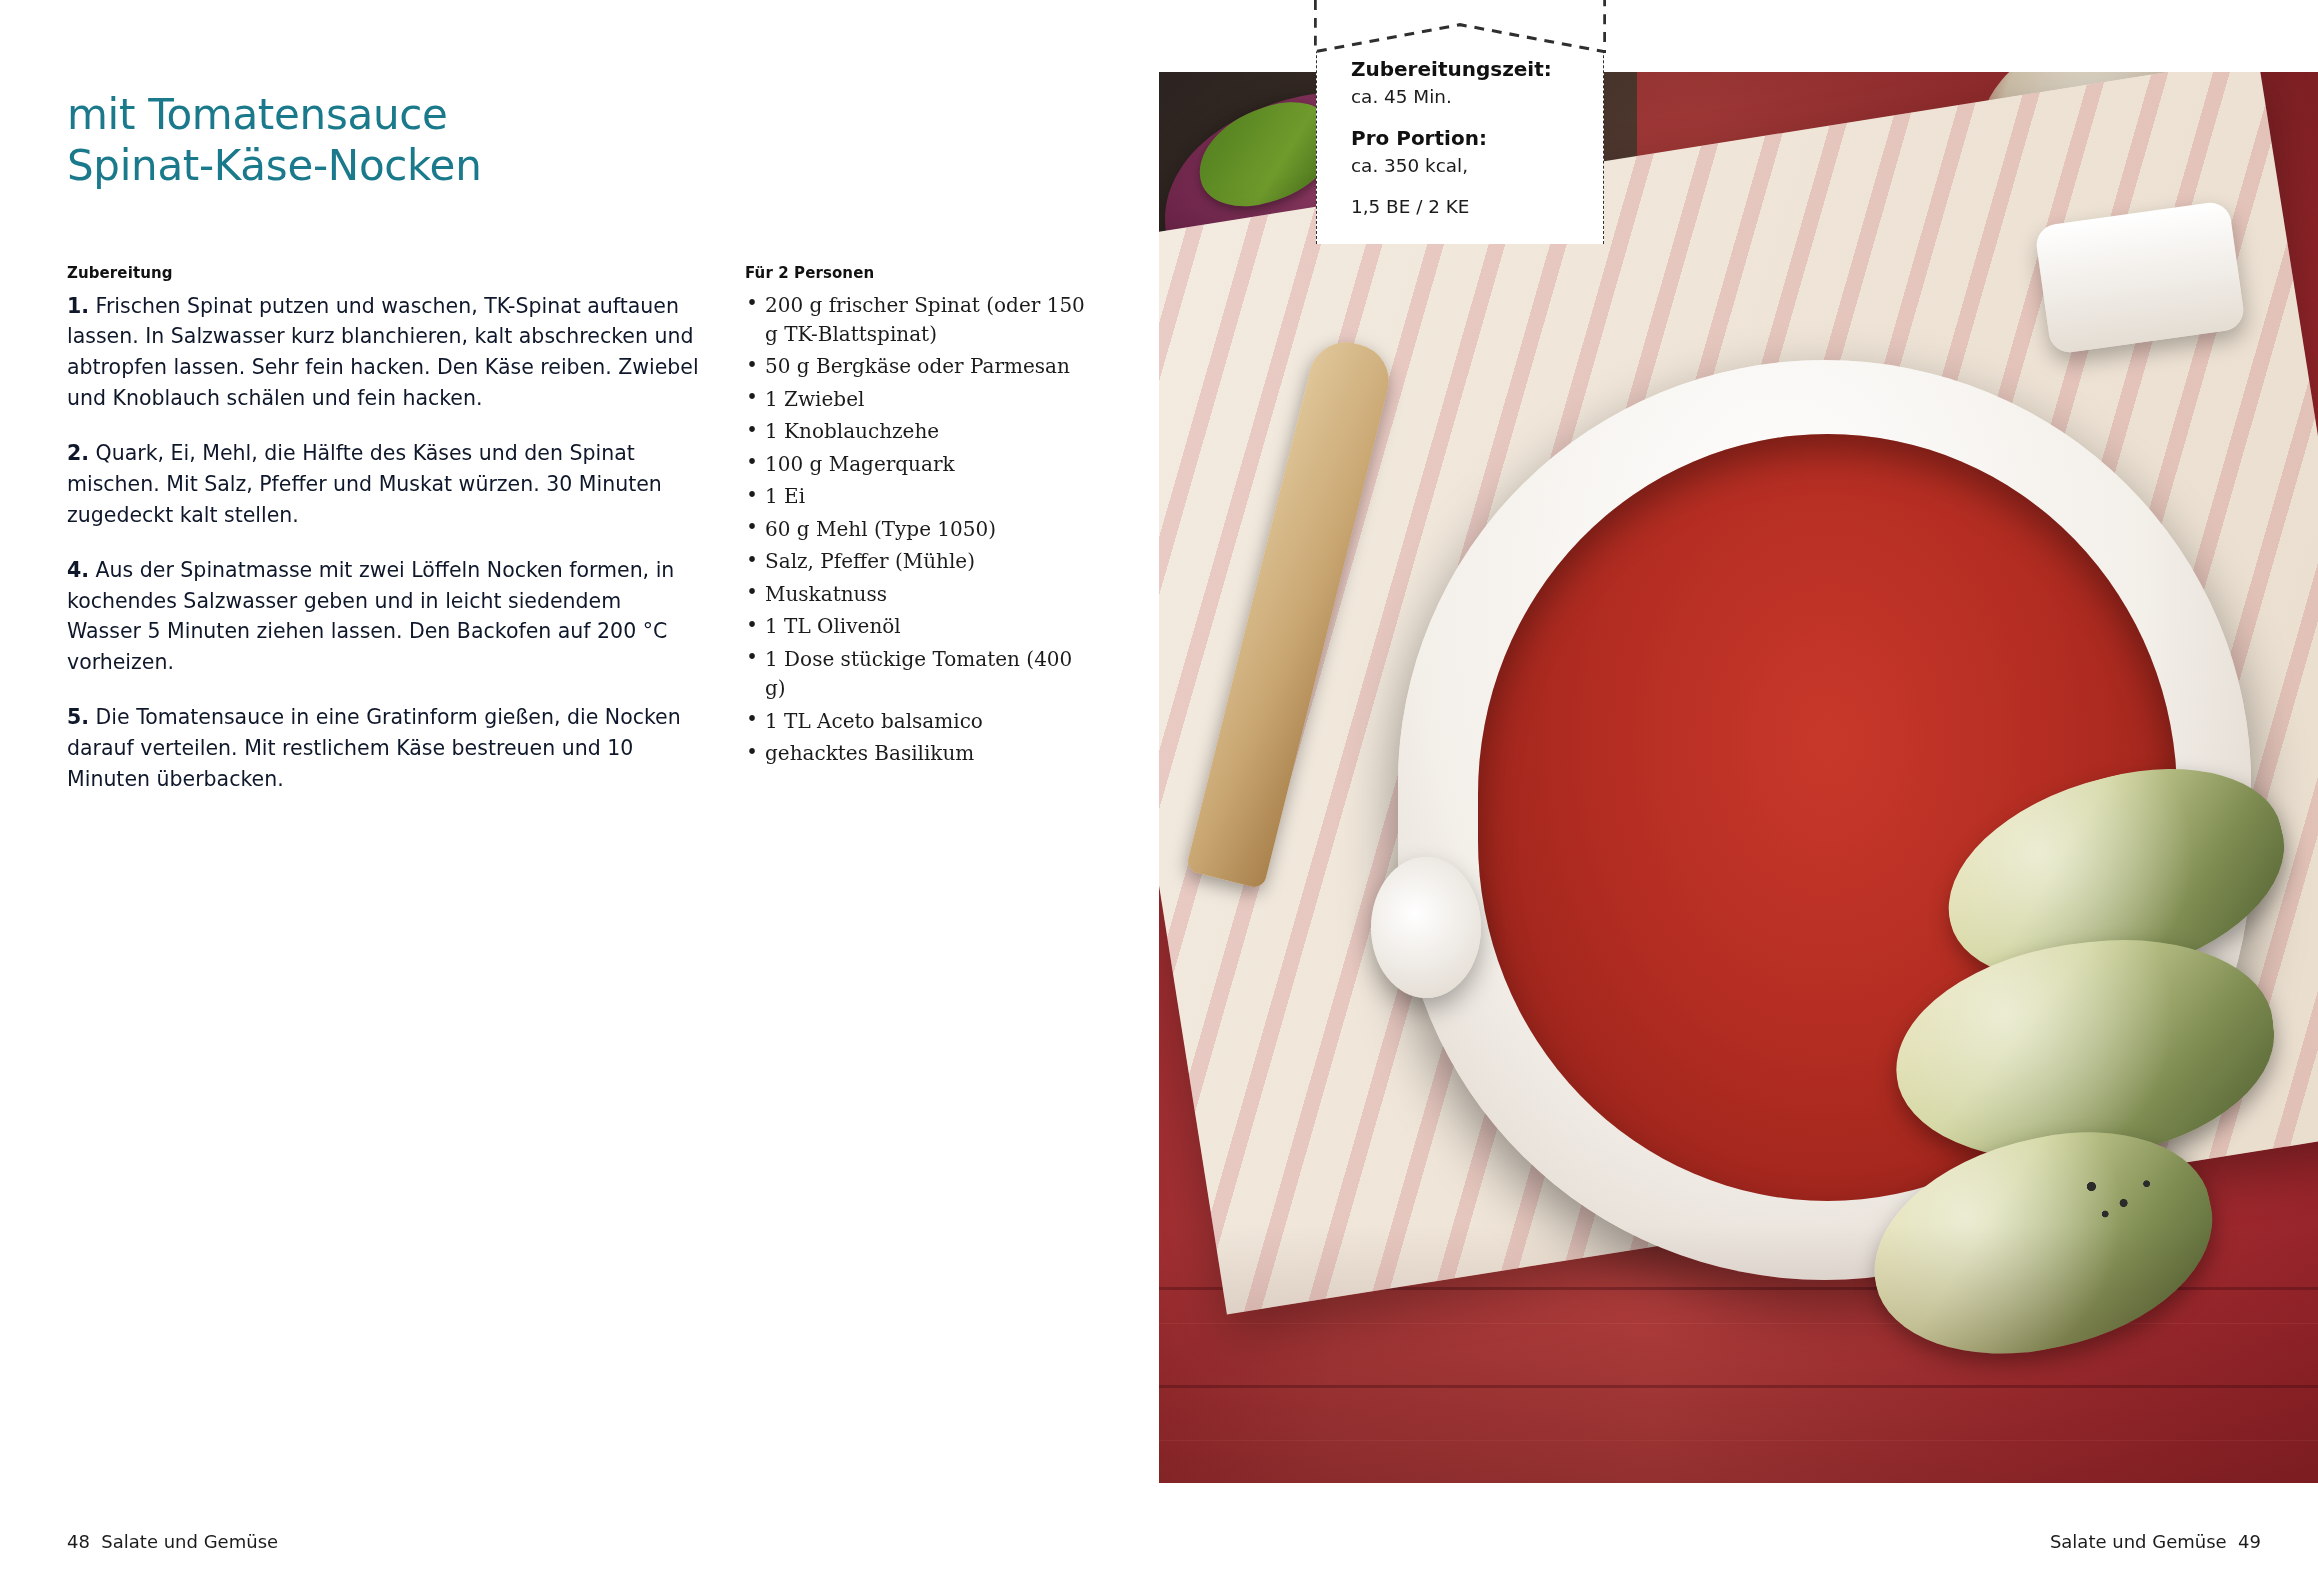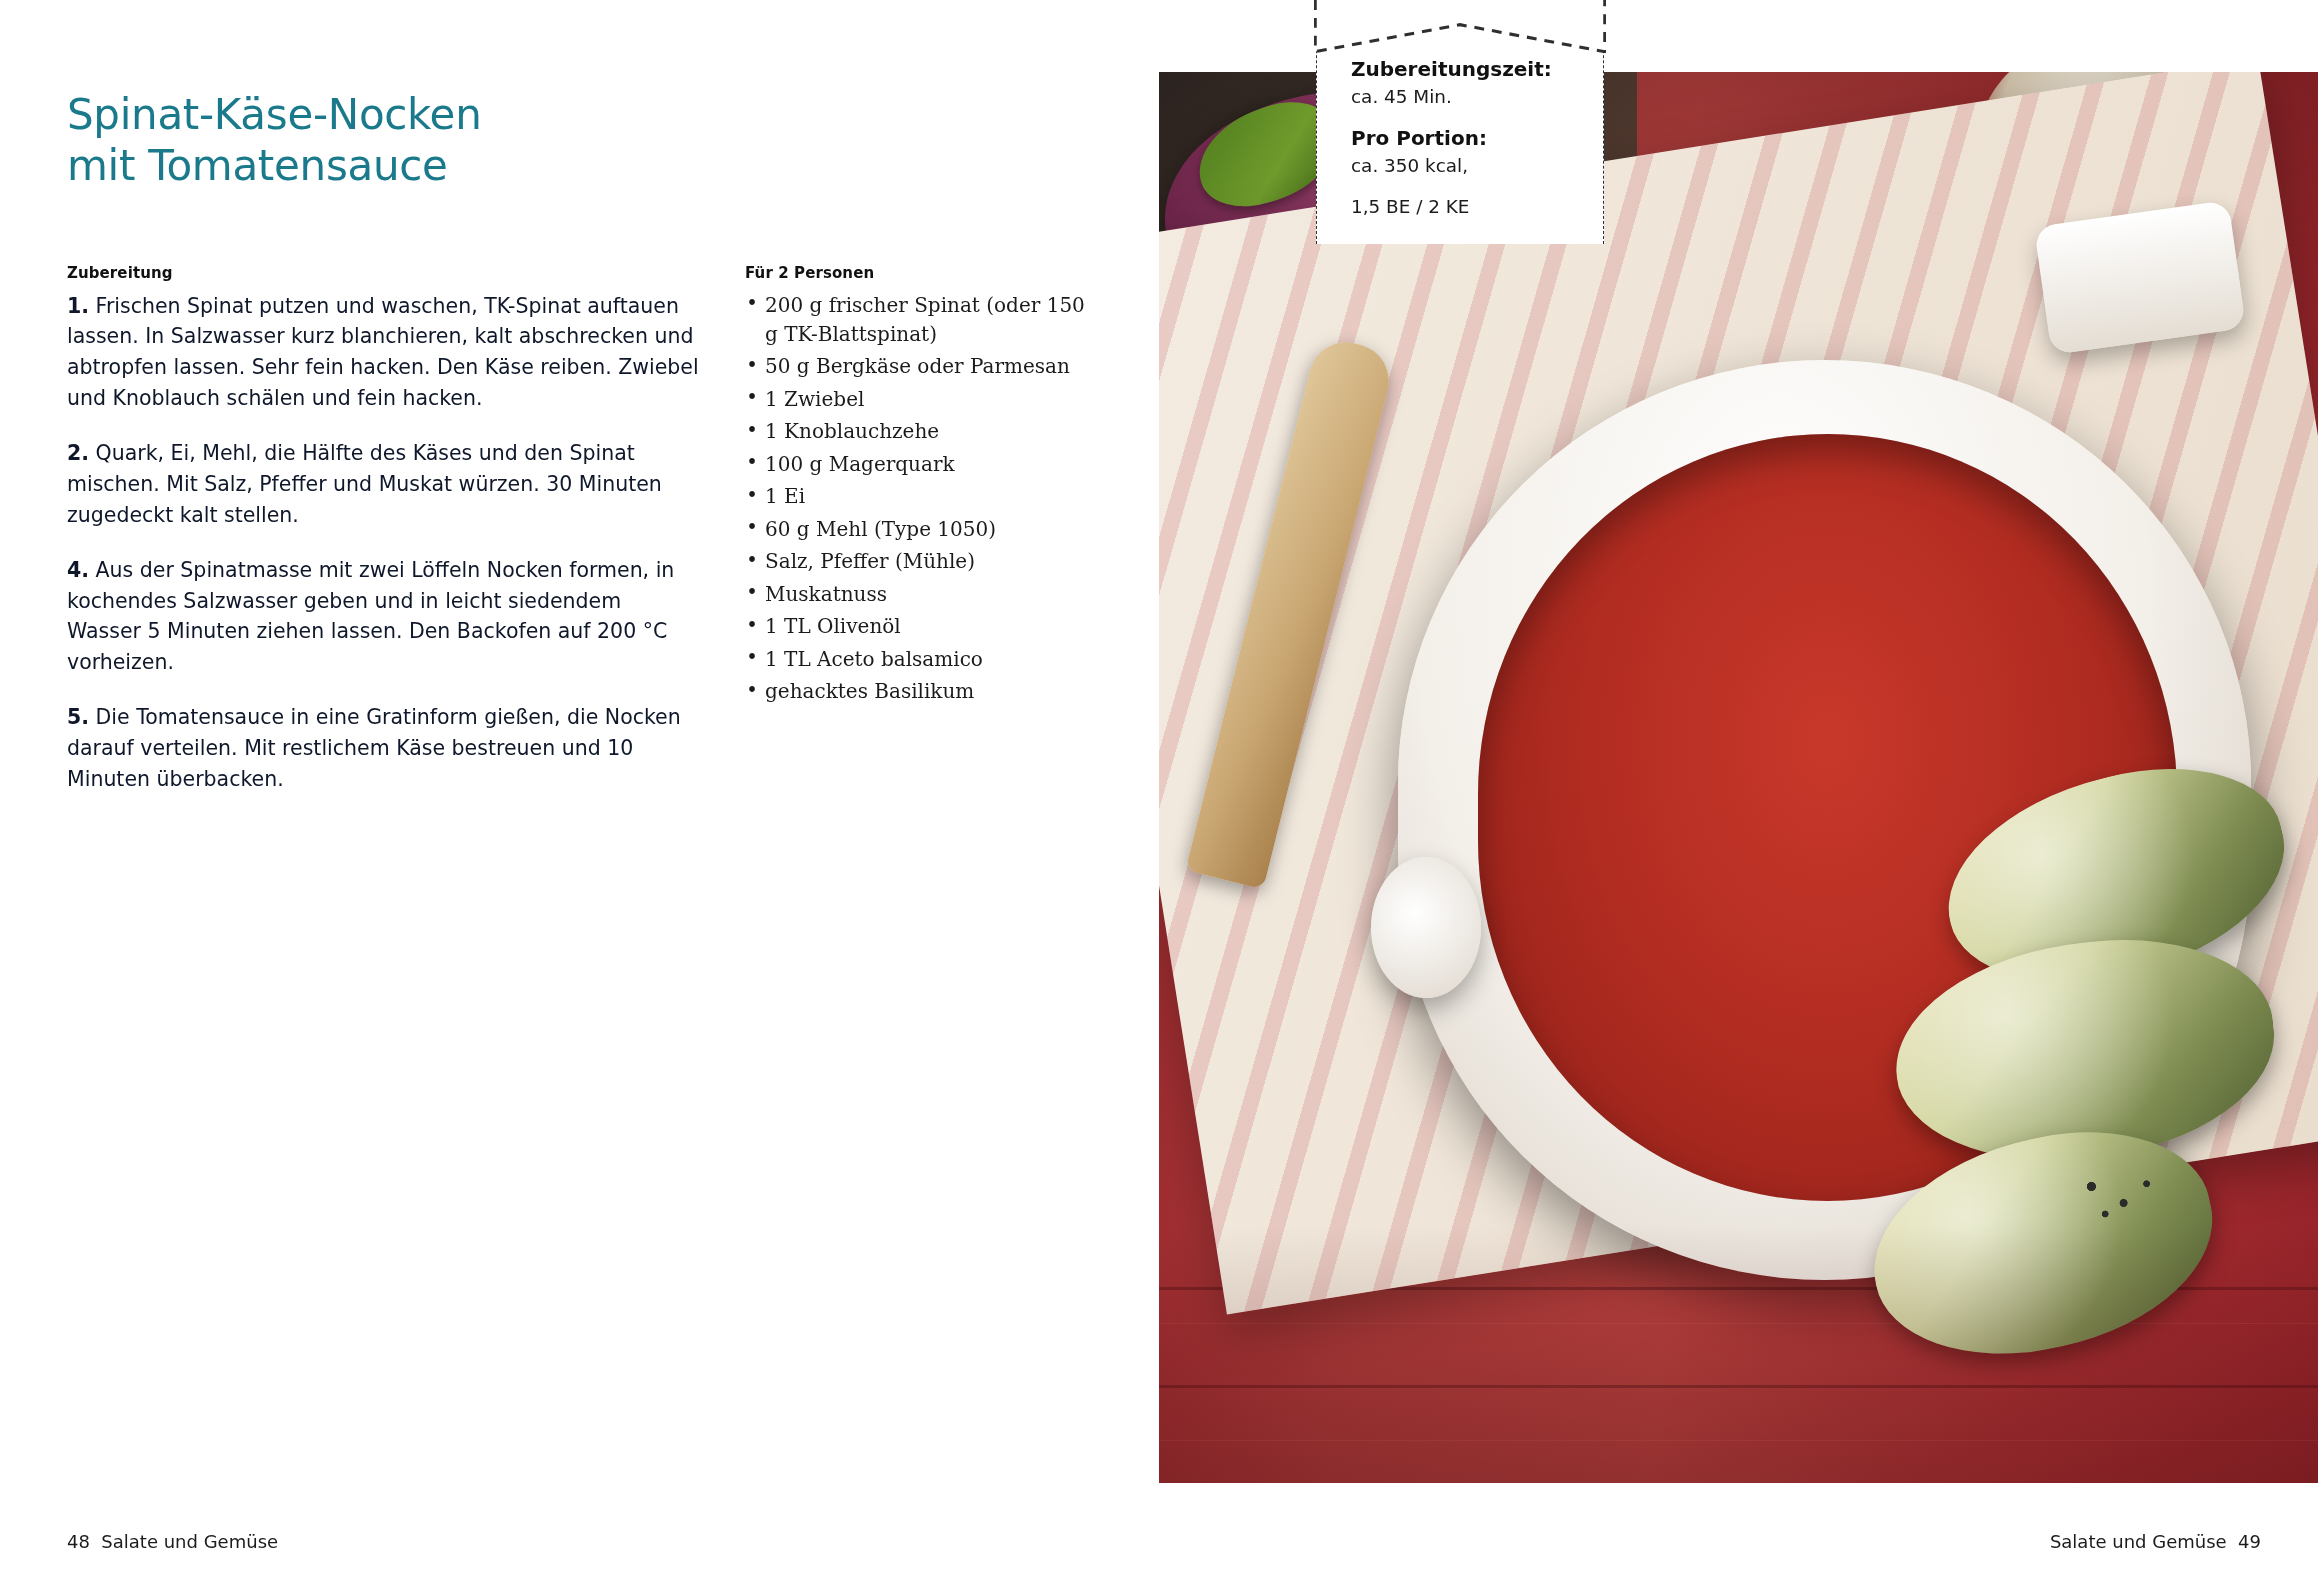--- a/index.html
+++ b/index.html
@@ -304,22 +304,22 @@
   }
 </style>
 </head>
 <body>
 
 <div class="page">
 
   <div class="left-page">
 
     <h1 class="recipe-title">
+      <span class="line">mit Tomatensauce</span>
       <span class="line">Spinat-Käse-Nocken</span>
-      <span class="line">mit Tomatensauce</span>
     </h1>
 
     <div class="col-prep">
       <h2 class="col-heading">Zubereitung</h2>
 
       <p class="step">
         <span class="num">1.</span><span> Frischen Spinat putzen und waschen, TK-Spinat auftauen lassen. In Salzwasser kurz blanchieren, kalt abschrecken und abtropfen lassen. Sehr fein hacken. Den Käse reiben. Zwiebel und Knoblauch schälen und fein hacken.</span>
       </p>
       <p class="step">
         <span class="num">2.</span><span> Quark, Ei, Mehl, die Hälfte des Käses und den Spinat mischen. Mit Salz, Pfeffer und Muskat würzen. 30 Minuten zugedeckt kalt stellen.</span>
@@ -338,20 +338,21 @@
         <li>200 g frischer Spinat (oder 150 g TK-Blattspinat)</li>
         <li>50 g Bergkäse oder Parmesan</li>
         <li>1 Zwiebel</li>
         <li>1 Knoblauchzehe</li>
         <li>100 g Magerquark</li>
         <li>1 Ei</li>
         <li>60 g Mehl (Type 1050)</li>
         <li>Salz, Pfeffer (Mühle)</li>
         <li>Muskatnuss</li>
         <li>1 TL Olivenöl</li>
+        <li>1 Dose stückige Tomaten (400 g)</li>
         <li>1 TL Aceto balsamico</li>
         <li>gehacktes Basilikum</li>
       </ul>
     </div>
 
     <div class="folio-left">
       <span class="pg">48</span>&nbsp;&nbsp;<span>Salate und Gemüse</span>
     </div>
   </div>
 

